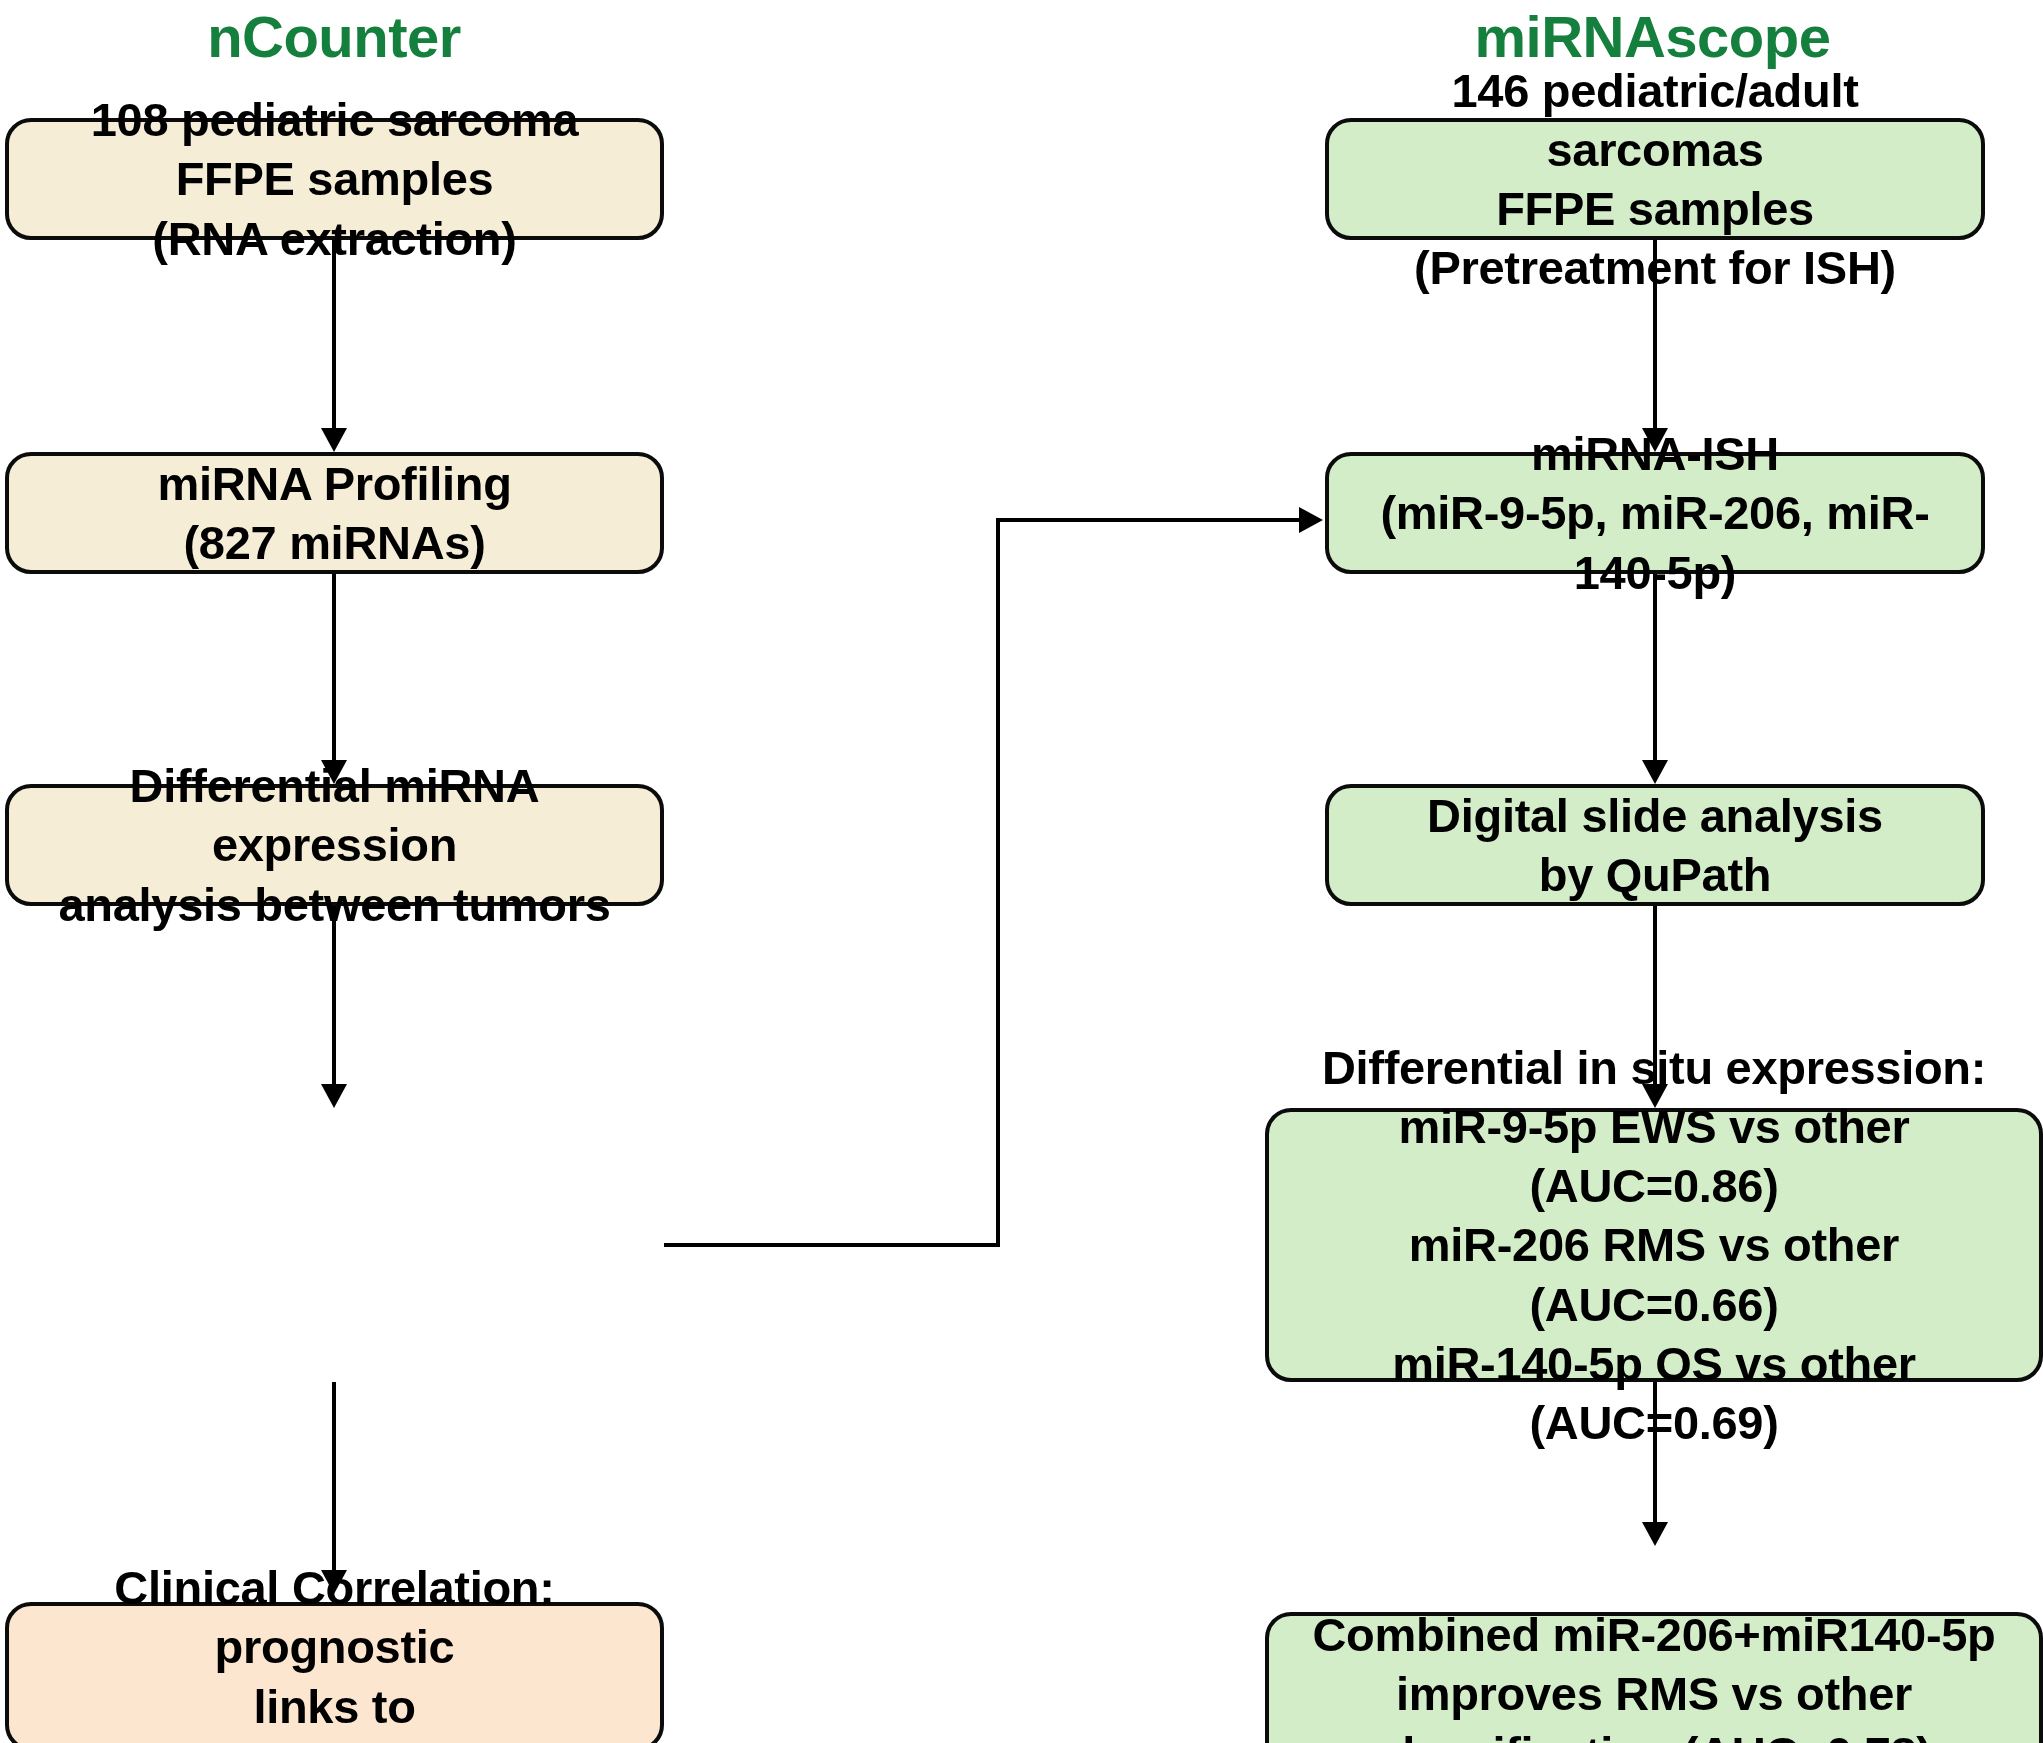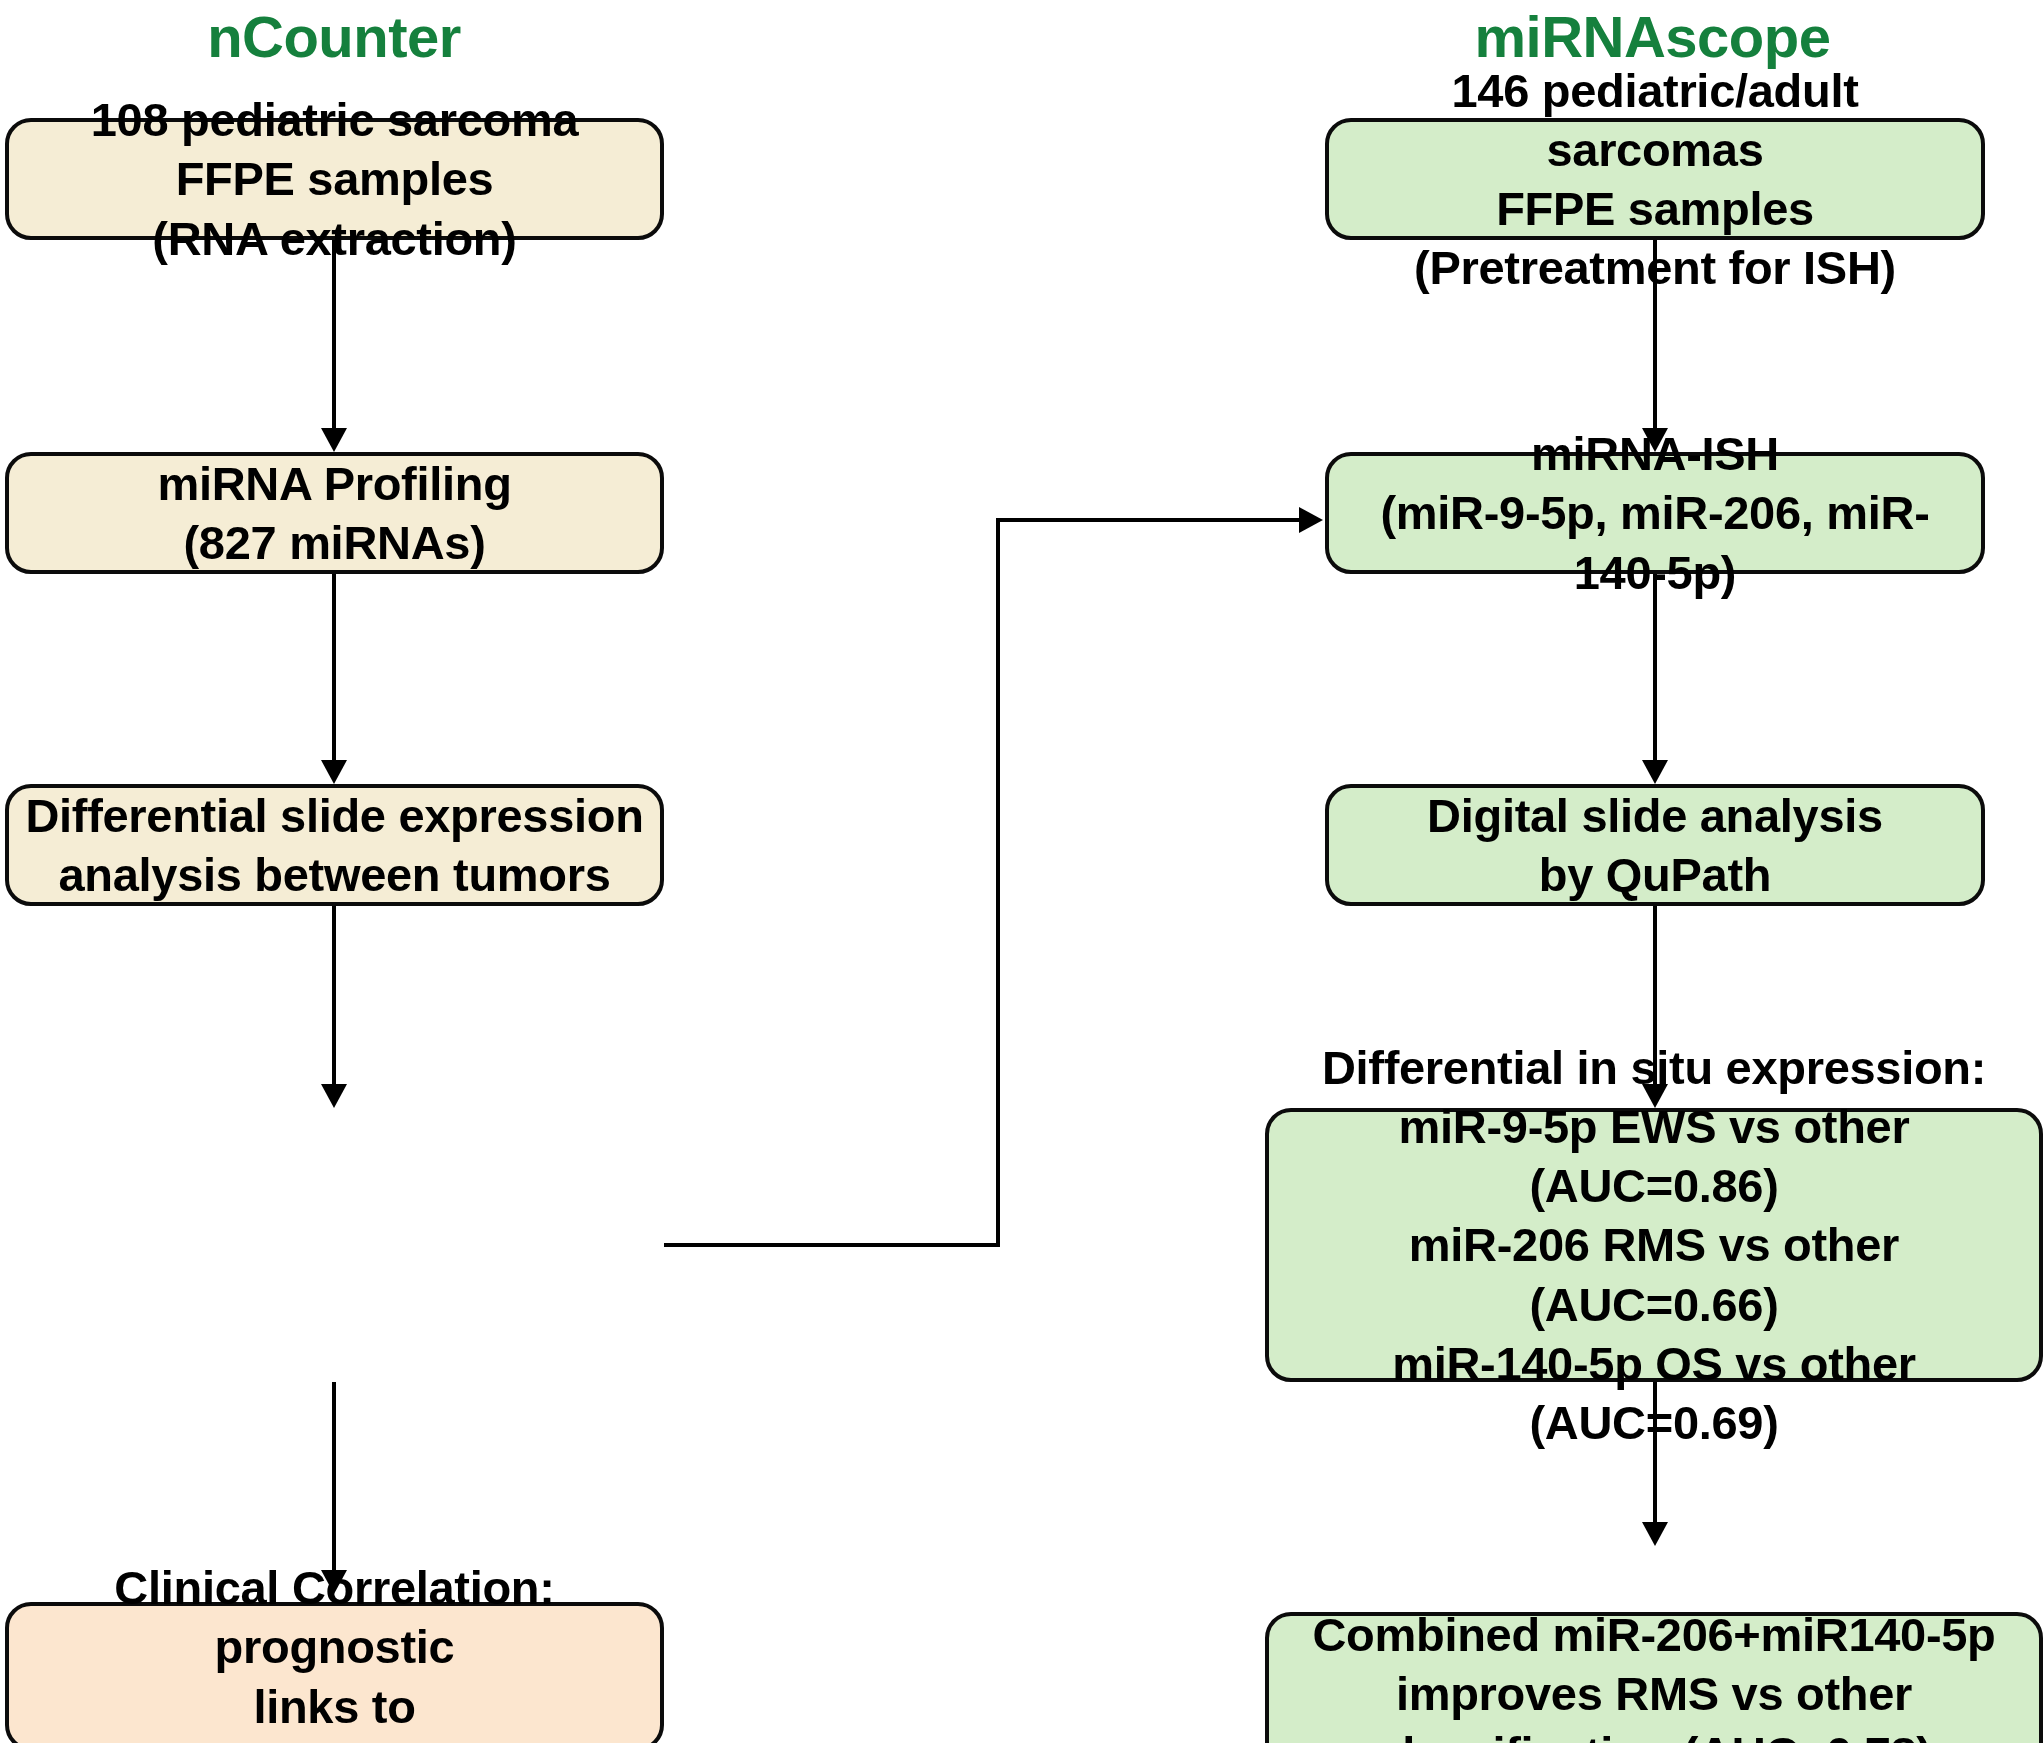--- a/index.html
+++ b/index.html
@@ -90,21 +90,21 @@
 FFPE samples
 (RNA extraction)</span>
   </div>
 
   <div class="node fill-cream" style="left:5px; top:452px; width:659px; height:122px;">
     <span class="txt">miRNA Profiling
 (827 miRNAs)</span>
   </div>
 
   <div class="node fill-cream" style="left:5px; top:784px; width:659px; height:122px;">
-    <span class="txt">Differential slide expression
+    <span class="txt">Differential miRNA expression
 analysis between tumors</span>
   </div>
 
 
   <div class="node fill-peach" style="left:5px; top:1594px; width:659px; height:149px;margin-top:8px;">
     <span class="txt">Clinical Correlation: prognostic
 links to metastasis/mortality</span>
   </div>
 
   <div class="node fill-green" style="left:1325px; top:118px; width:660px; height:122px;">

